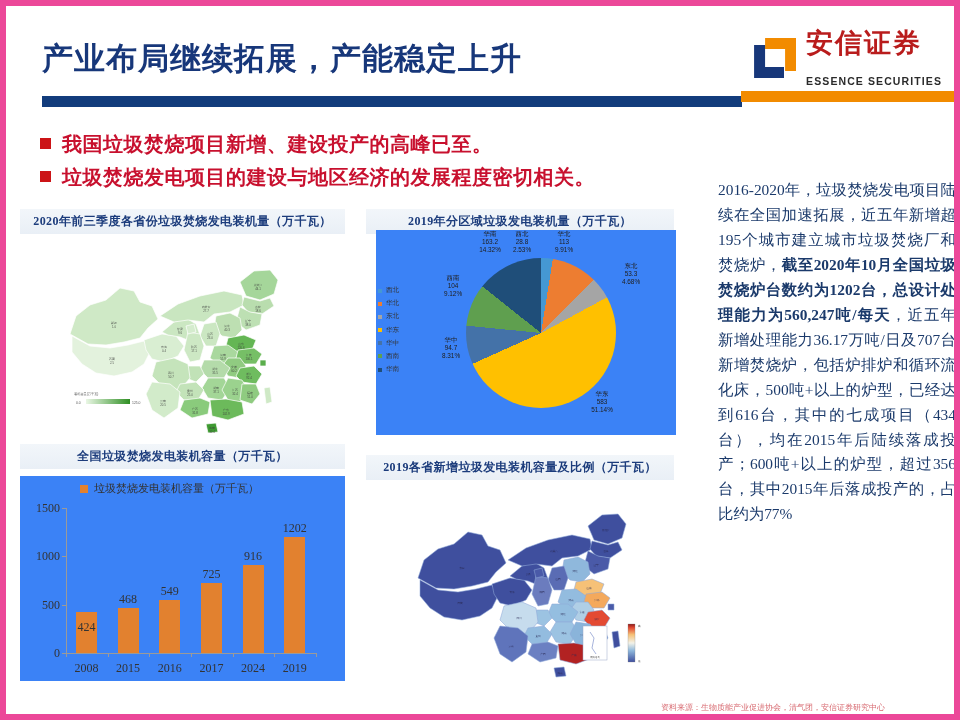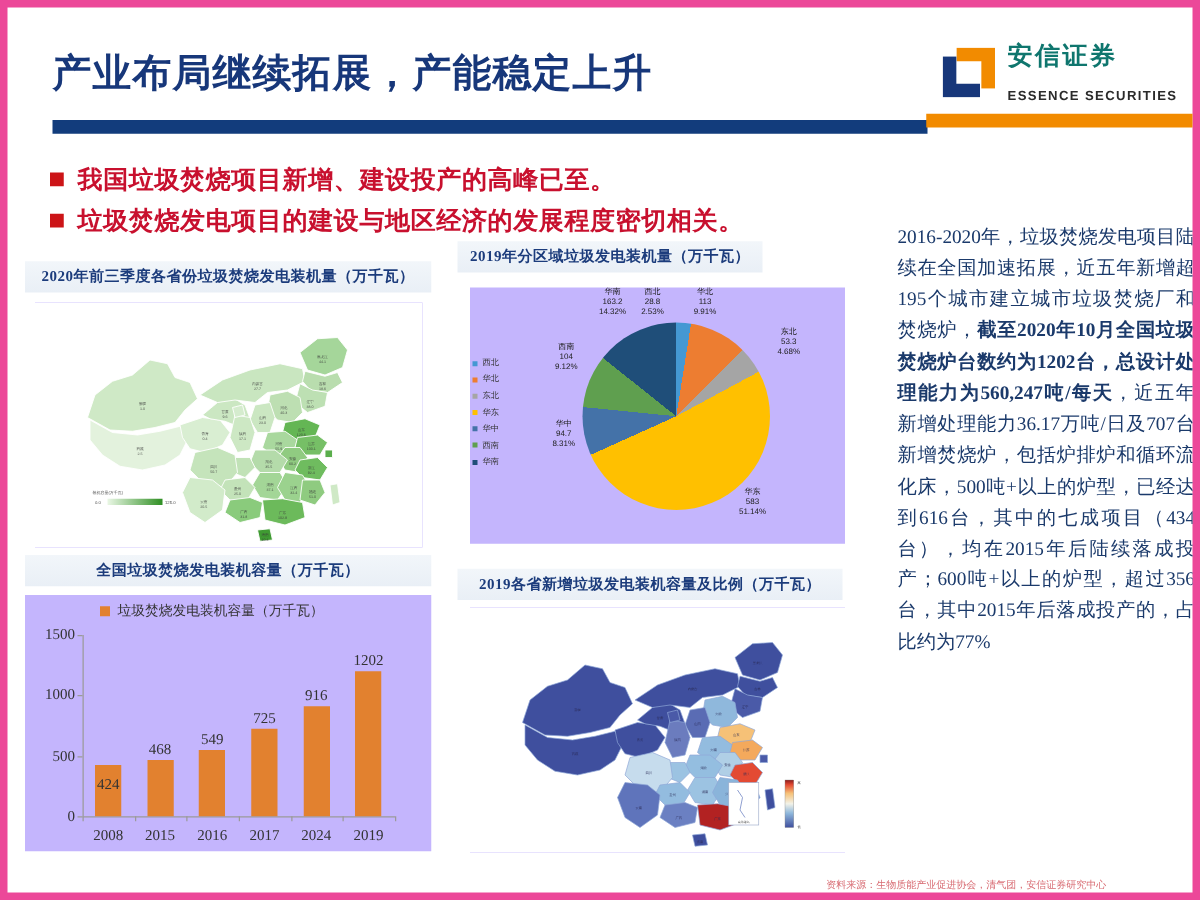--- a/index.html
+++ b/index.html
@@ -44,22 +44,22 @@
     position:absolute; left:0; top:7px; width:30px; height:33px;
     background:#17377a;
     clip-path: polygon(0 0, 11px 0, 11px 22px, 30px 22px, 30px 33px, 0 33px);
   }
   .logo-mark .orange-l {
     position:absolute; left:11px; top:0; width:31px; height:33px;
     background:#f28b00;
     clip-path: polygon(0 0, 31px 0, 31px 33px, 20px 33px, 20px 11px, 0 11px);
   }
   #logo-cn {
-    font-size: 20px; font-weight: bold; color:#0f766e;
-    font-family:Liberation Serif, serif;
+    font-size: 27px; font-weight: bold; color:#b91c1c;
+    font-family:Liberation Mono, monospace;
     letter-spacing: 2px; line-height: 1;
   }
   #logo-en {
     font-size: 10.5px; font-weight: bold; color:#2b2b2b;
     font-family:"Liberation Sans","DejaVu Sans",sans-serif;
     letter-spacing: 1.1px; margin-top:16px;
   }
   .logo-text { display:flex; flex-direction:column; align-items:flex-start; }
 
   
@@ -75,21 +75,21 @@
   
   .panel-title {
     position:absolute; height:25px; line-height:25px;
     background:linear-gradient(to bottom,#f2f6fa,#e9eff6);
     color:#1c3c7c; font-weight:bold; font-size:12px; text-align:center;
     font-family:"Liberation Serif","DejaVu Serif",serif;
     letter-spacing:0.4px; white-space:nowrap; overflow:hidden;
   }
 
   
-  .fig { position:absolute; background:#c4b5fd; }
+  .fig { position:absolute; background:#3b82f6; }
 
   
   #pie-wrap { position:absolute; }
   #pie {
     position:absolute; left:90px; top:28px; width:150px; height:150px;
     border-radius:50%;
   }
   .pie-lbl {
     position:absolute; font-size:6.4px; line-height:1.28; color:#202020;
     font-family:"Liberation Sans","DejaVu Sans",sans-serif;
@@ -308,21 +308,21 @@
         <text x="167" y="168">广西</text>
           <text x="167" y="172">31.8</text>
         <text x="198" y="169">广东</text>
           <text x="198" y="173">102.9</text>
         <text x="184" y="187">海南</text>
           <text x="184" y="191">10.4</text>
       </g>
     </svg>
   </div>
 
-  <div class="panel-title" style="left:360px; top:187px; width:244px;">2019年分区域垃圾发电装机量（万千瓦）</div>
+  <div class="panel-title" style="left:360px; top:203px; width:308px;">2019年分区域垃圾发电装机量（万千瓦）</div>
 
   <div class="fig" id="pie-wrap" style="left:370px; top:224px; width:300px; height:205px;">
 
     <div id="pie" style="background: conic-gradient(rgb(69, 152, 211) 0deg, rgb(69, 152, 211) 9.095deg, rgb(237, 125, 49) 9.095deg, rgb(237, 125, 49) 44.779deg, rgb(165, 165, 165) 44.779deg, rgb(165, 165, 165) 61.611deg, rgb(255, 192, 0) 61.611deg, rgb(255, 192, 0) 245.716deg, rgb(68, 114, 168) 245.716deg, rgb(68, 114, 168) 275.621deg, rgb(95, 159, 79) 275.621deg, rgb(95, 159, 79) 308.463deg, rgb(31, 78, 121) 308.463deg, rgb(31, 78, 121) 360deg);"></div>
 
     <div id="pie-legend">
       <div class="lg-row">
         <div class="lg-sq" style="background:#4598d3"></div>
         <div class="lg-tx">西北</div>
       </div>

